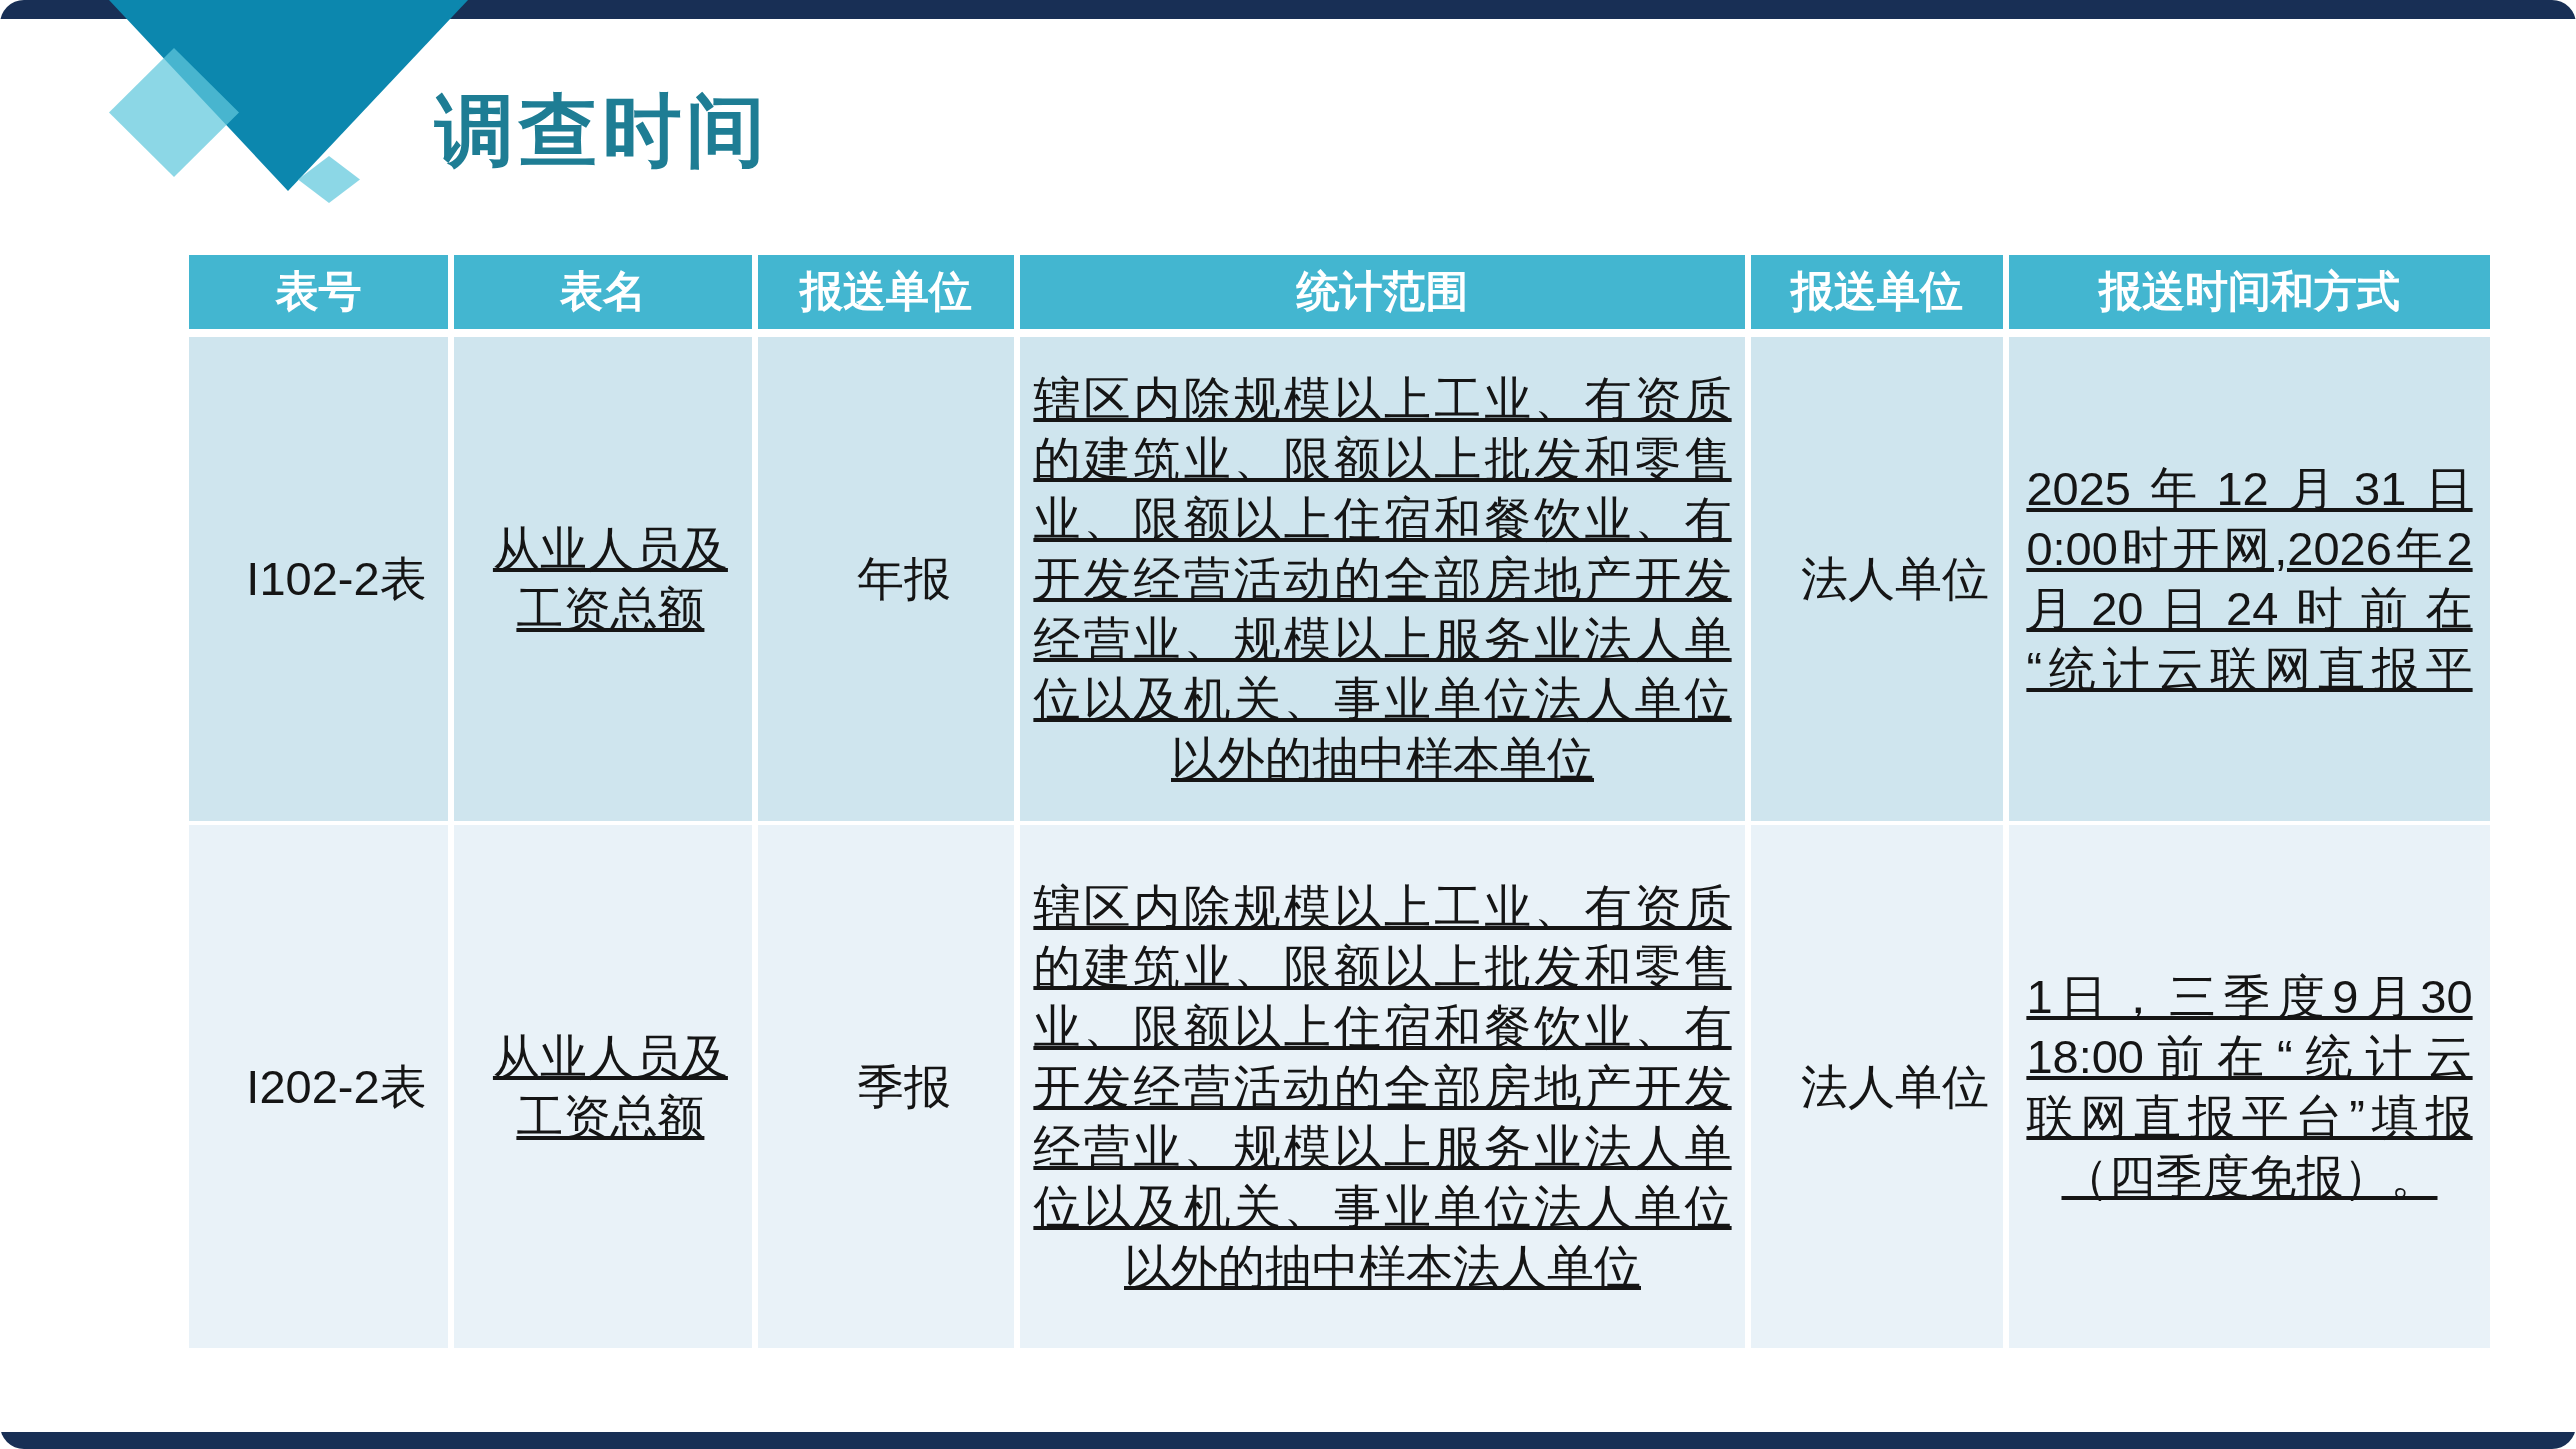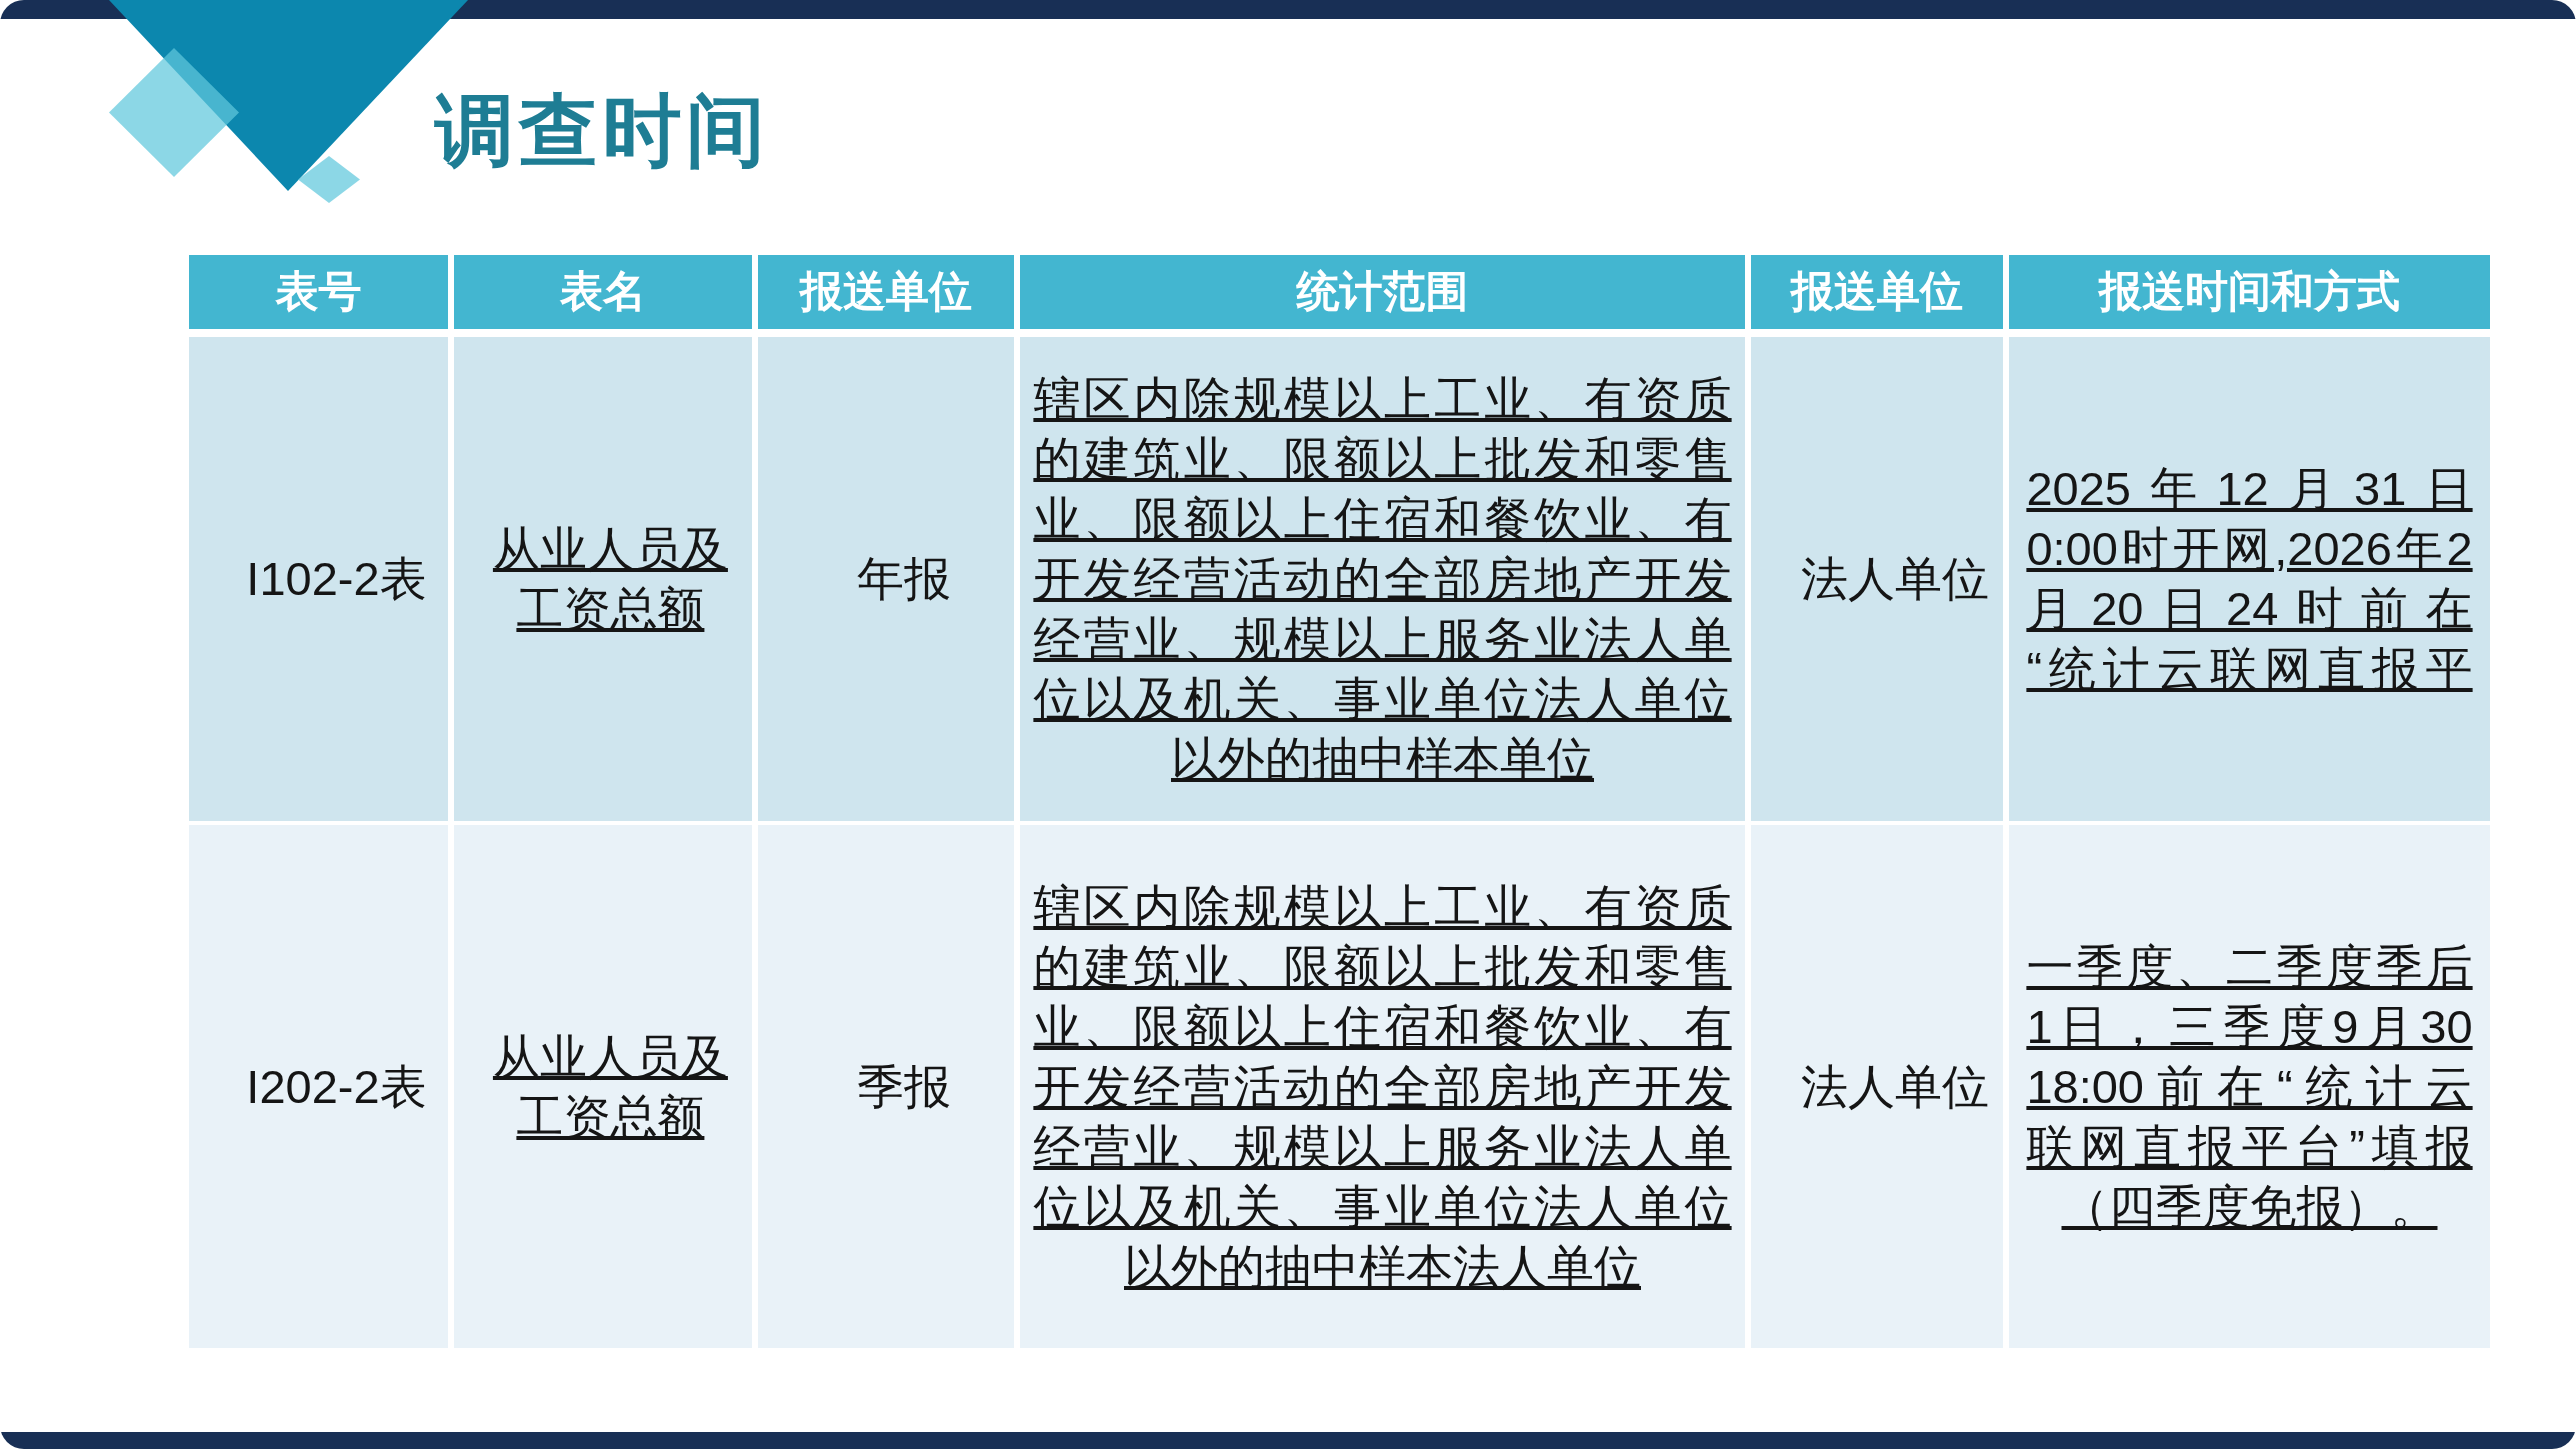--- a/index.html
+++ b/index.html
@@ -115,21 +115,20 @@
         <span class="line jline">辖区内除规模以上工业、有资质</span>
         <span class="line jline">的建筑业、限额以上批发和零售</span>
         <span class="line jline">业、限额以上住宿和餐饮业、有</span>
         <span class="line jline">开发经营活动的全部房地产开发</span>
         <span class="line jline">经营业、规模以上服务业法人单</span>
         <span class="line jline">位以及机关、事业单位法人单位</span>
         <span class="line lline">以外的抽中样本法人单位</span>
       </div>
       <div class="cell center">法人单位</div>
       <div class="cell time">
-        <span class="line jline">一季度、二季度季后</span>
         <span class="line jline">1日，三季度9月30</span>
         <span class="line jline">18:00前在“统计云</span>
         <span class="line jline">联网直报平台”填报</span>
         <span class="line lline">（四季度免报）。</span>
       </div>
     </div>
 
   </div>
 
   <div class="bottom-bar"></div>

